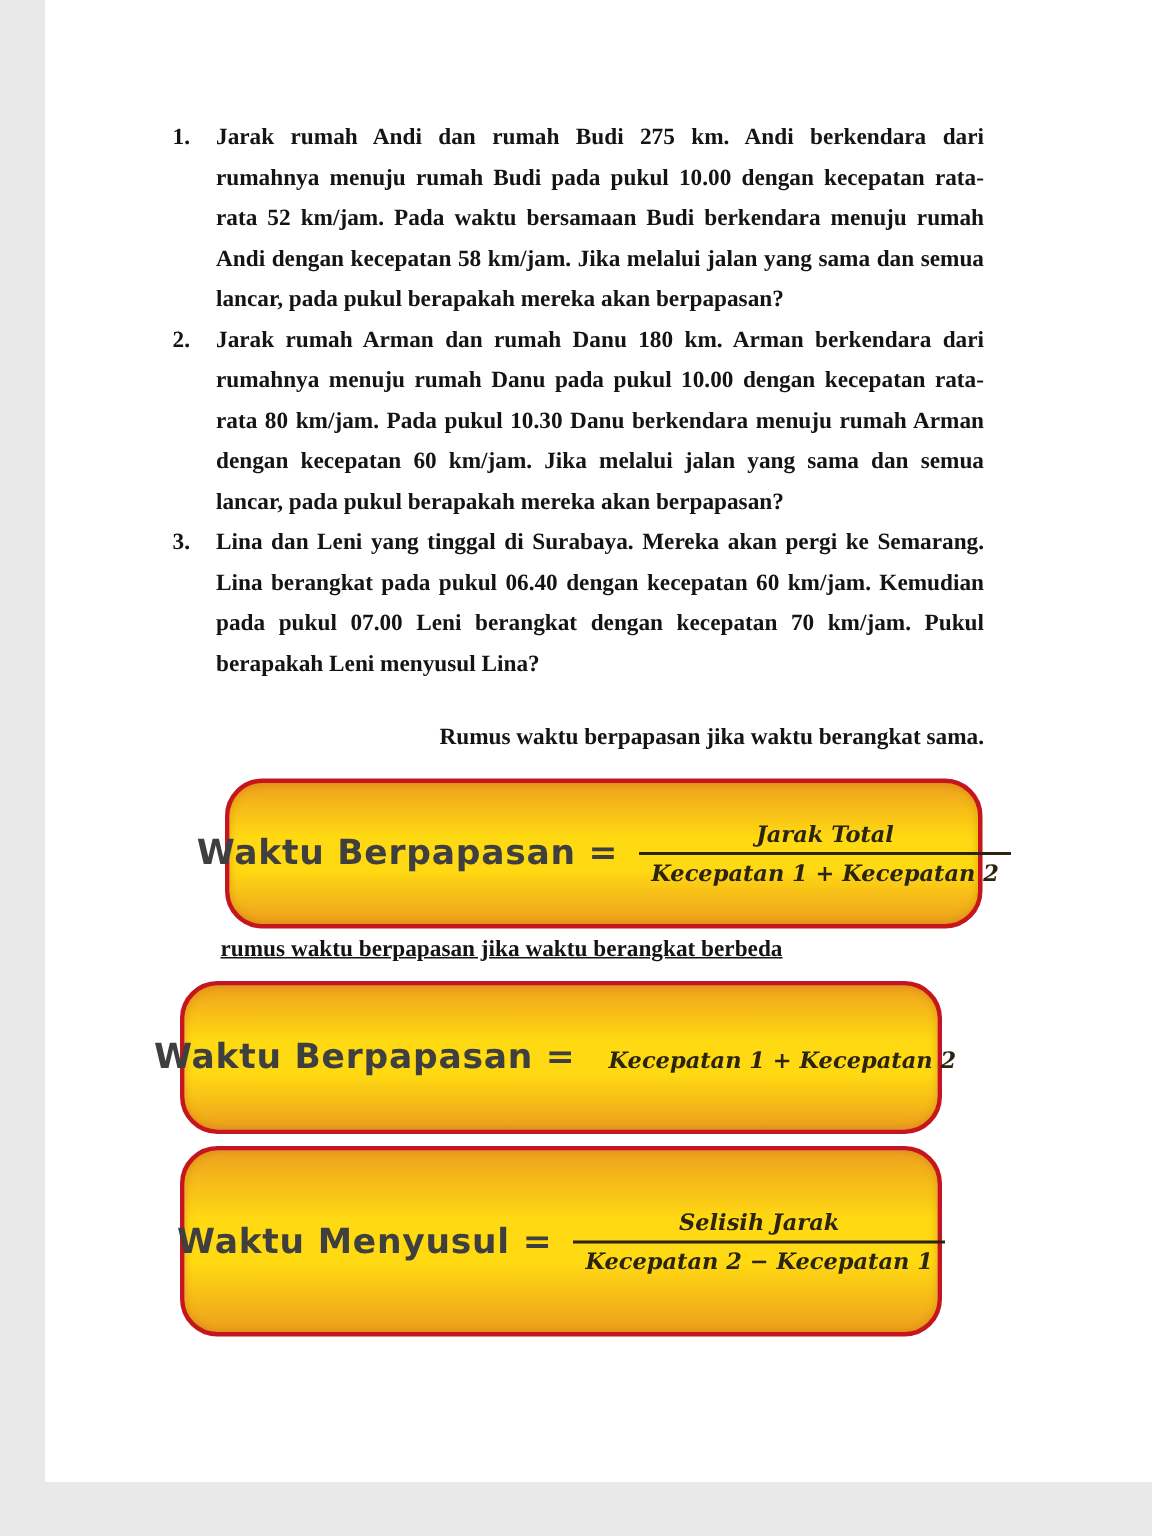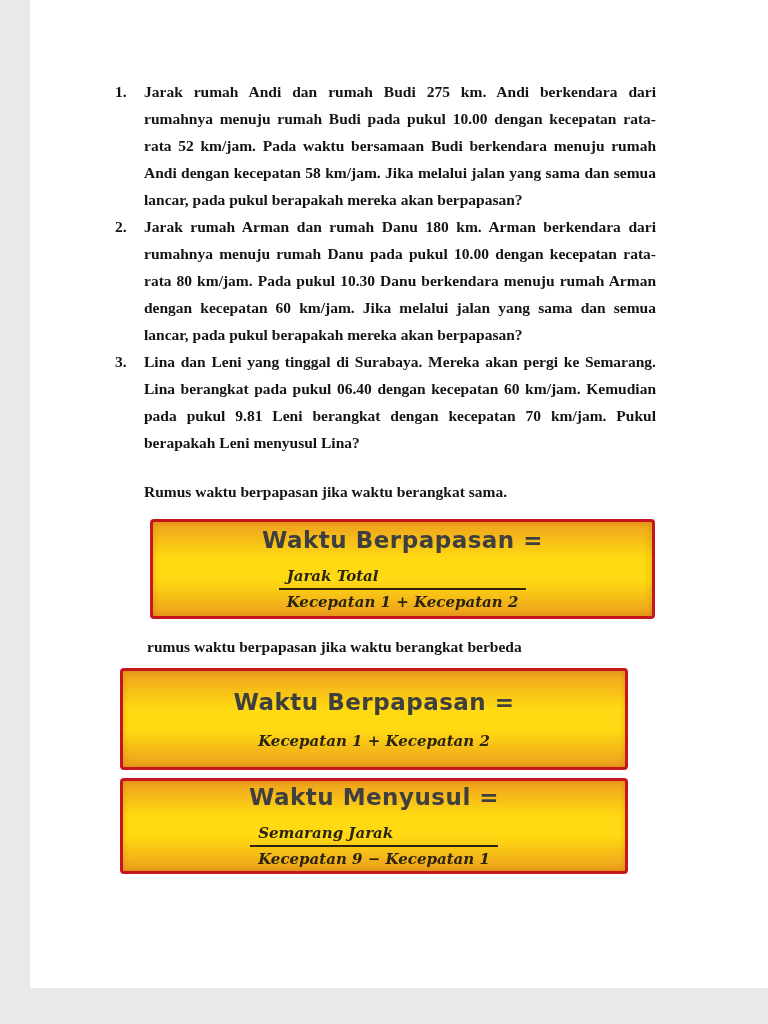--- a/index.html
+++ b/index.html
@@ -26,49 +26,48 @@
     line-height:27px;
     font-weight:bold;
   }
   .pnum { flex:0 0 29px; }
   .ptext { flex:1; text-align:justify; }
   .caption {
     font-size:15.5px;
     line-height:27px;
     font-weight:bold;
   }
-  .caption.indent { margin-left:29px; }
+  .caption.indent { margin-left:29px;text-align:right; }
   .c1 { margin-top:22px; }
-  .c2 { margin-top:14px; margin-left:32px; }
+  .c2 { margin-left:32px;text-decoration:underline; }
   .c3 { margin-top:14px; }
   .fbox {
     border:3px solid #c5161d;
-    border-radius:4px;
+    border-radius:25px;
     background:linear-gradient(180deg,#eea11e 0%,#ffd912 38%,#ffd912 62%,#ec9f1d 100%);
     box-shadow:inset 0 0 6px rgba(180,80,0,0.35);
     display:flex;
     align-items:center;
     justify-content:center;
     gap:14px;
-    flex-direction:column;
   }
   .fbox1 { margin:14px 0 0 35px; width:505px; height:100px; }
   .fbox2 { margin:8px 0 0 5px;  width:508px; height:102px; }
-  .fbox3 { margin:8px 0 0 5px;  width:508px; height:96px; }
+  .fbox3 { margin:8px 0 0 5px;  width:508px; height:127px; }
   .flabel {
     font-family:"DejaVu Sans", sans-serif;
     font-weight:bold;
     font-size:23px;
     color:#3f3f3f;
     letter-spacing:0.5px;
     white-space:nowrap;
   }
   .frac {
     display:inline-block;
-    text-align:left;
+    text-align:center;
     font-family:"DejaVu Serif", serif;
     font-style:italic;
     font-weight:bold;
     font-size:15px;
     color:#2b2410;
   }
   .frac .num {
     display:block;
     padding:0 8px 3px;
     border-bottom:2px solid #2b2410;
@@ -91,21 +90,21 @@
       <span class="ptext">Jarak rumah Andi dan rumah Budi 275 km. Andi berkendara dari rumahnya menuju rumah Budi pada pukul 10.00 dengan kecepatan rata-rata 52 km/jam. Pada waktu bersamaan Budi berkendara menuju rumah Andi dengan kecepatan 58 km/jam. Jika melalui jalan yang sama dan semua lancar, pada pukul berapakah mereka akan berpapasan?</span>
     </div>
 
     <div class="problem">
       <span class="pnum">2.</span>
       <span class="ptext">Jarak rumah Arman dan rumah Danu 180 km. Arman berkendara dari rumahnya menuju rumah Danu pada pukul 10.00 dengan kecepatan rata-rata 80 km/jam. Pada pukul 10.30 Danu berkendara menuju rumah Arman dengan kecepatan 60 km/jam. Jika melalui jalan yang sama dan semua lancar, pada pukul berapakah mereka akan berpapasan?</span>
     </div>
 
     <div class="problem">
       <span class="pnum">3.</span>
-      <span class="ptext">Lina dan Leni yang tinggal di Surabaya. Mereka akan pergi ke Semarang. Lina berangkat pada pukul 06.40 dengan kecepatan 60 km/jam. Kemudian pada pukul 9.81 Leni berangkat dengan kecepatan 70 km/jam. Pukul berapakah Leni menyusul Lina?</span>
+      <span class="ptext">Lina dan Leni yang tinggal di Surabaya. Mereka akan pergi ke Semarang. Lina berangkat pada pukul 06.40 dengan kecepatan 60 km/jam. Kemudian pada pukul 07.00 Leni berangkat dengan kecepatan 70 km/jam. Pukul berapakah Leni menyusul Lina?</span>
     </div>
 
     <div class="caption indent c1">Rumus waktu berpapasan jika waktu berangkat sama.</div>
 
     <div class="fbox fbox1">
       <span class="flabel">Waktu Berpapasan =</span>
       <span class="frac">
         <span class="num">Jarak Total</span>
         <span class="den">Kecepatan 1 + Kecepatan 2</span>
       </span>
@@ -117,19 +116,19 @@
       <span class="flabel">Waktu Berpapasan =</span>
       <span class="frac">
         <span class="den">Kecepatan 1 + Kecepatan 2</span>
       </span>
     </div>
 
 
     <div class="fbox fbox3">
       <span class="flabel">Waktu Menyusul =</span>
       <span class="frac">
-        <span class="num">Semarang Jarak</span>
-        <span class="den">Kecepatan 9 − Kecepatan 1</span>
+        <span class="num">Selisih Jarak</span>
+        <span class="den">Kecepatan 2 − Kecepatan 1</span>
       </span>
     </div>
 
   </div>
 </div>
 
 </body></html>

